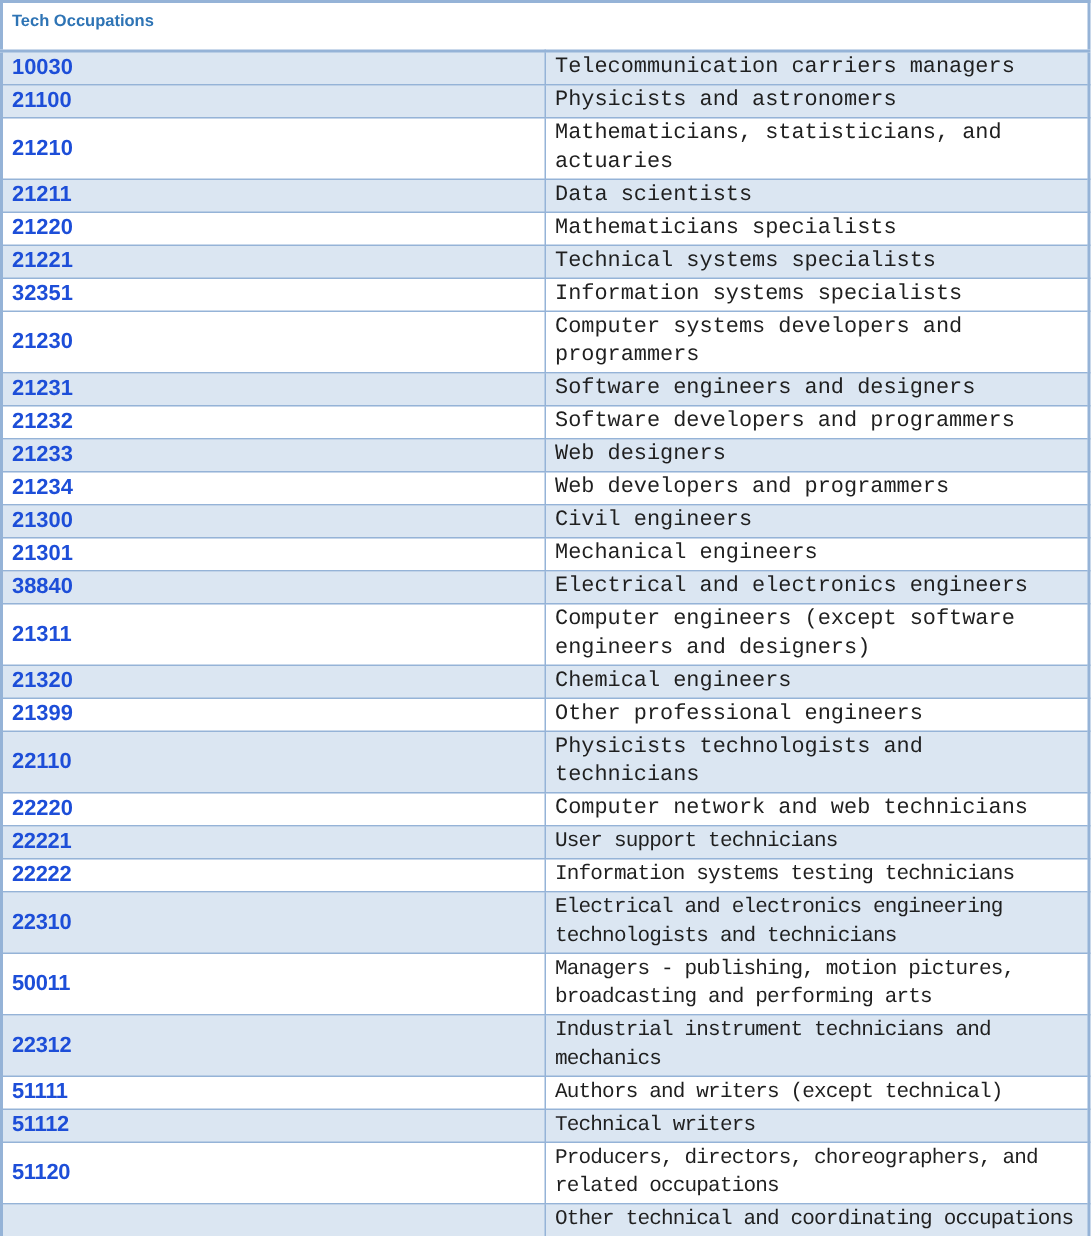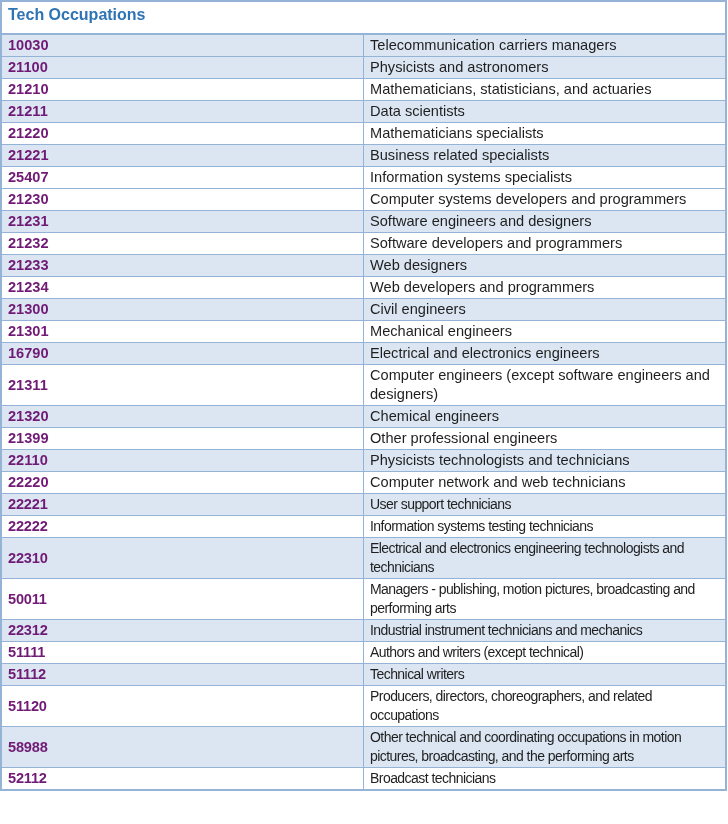--- a/index.html
+++ b/index.html
@@ -20,45 +20,46 @@
     table-layout: fixed;
     width: 727px;
     border: 2px solid #95B3D7;
     border-bottom-width: 2.5px;
   }
   table.occ-table th {
     text-align: left;
     vertical-align: top;
     background: #ffffff;
     color: #2E74B5;
-    font-size: 16px;
+    font-size: 11px;
     font-weight: bold;
     padding: 4px 20px 10px 6px;
     border-bottom: 2.5px solid #95B3D7;
     line-height: 17px;
   }
   table.occ-table td {
     border: 1.5px solid #95B3D7;
     font-size: 14.6px;
     line-height: 19px;
     padding: 1px 6px;
     vertical-align: middle;
     background: #ffffff;
   }
   td.code-cell {
     width: 54px;
-    color: #701a75;
+    color: #1d4ed8;
     font-weight: bold;
     padding-left: 8px;
     margin-left: 41px;
   }
   td.desc-cell {
     color: #1f1f1f;
     padding-left: 10px;
     white-space: pre-wrap;
+    font-family: Liberation Mono, monospace;
   }
   tr.alt td { background: #DBE6F2; }
   tr.condensed td.desc-cell {
     font-stretch: condensed;
     letter-spacing: -0.55px;
     font-size: 14px;
   }
   tr.condensed td.code-cell {
     letter-spacing: -0.2px;
   }
@@ -90,24 +91,24 @@
         <tr class="alt">
           <td class="code-cell">21211</td>
           <td class="desc-cell">Data scientists</td>
         </tr>
         <tr class="">
           <td class="code-cell">21220</td>
           <td class="desc-cell">Mathematicians specialists</td>
         </tr>
         <tr class="alt">
           <td class="code-cell">21221</td>
-          <td class="desc-cell">Business related specialists</td>
-        </tr>
-        <tr class="">
-          <td class="code-cell">25407</td>
+          <td class="desc-cell">Technical systems specialists</td>
+        </tr>
+        <tr class="">
+          <td class="code-cell">32351</td>
           <td class="desc-cell">Information systems specialists</td>
         </tr>
         <tr class="">
           <td class="code-cell">21230</td>
           <td class="desc-cell">Computer systems developers and programmers</td>
         </tr>
         <tr class="alt">
           <td class="code-cell">21231</td>
           <td class="desc-cell">Software engineers and designers</td>
         </tr>
@@ -125,21 +126,21 @@
         </tr>
         <tr class="alt">
           <td class="code-cell">21300</td>
           <td class="desc-cell">Civil engineers</td>
         </tr>
         <tr class="">
           <td class="code-cell">21301</td>
           <td class="desc-cell">Mechanical engineers</td>
         </tr>
         <tr class="alt">
-          <td class="code-cell">16790</td>
+          <td class="code-cell">38840</td>
           <td class="desc-cell">Electrical and electronics engineers</td>
         </tr>
         <tr class="">
           <td class="code-cell">21311</td>
           <td class="desc-cell">Computer engineers (except software engineers and designers)</td>
         </tr>
         <tr class="alt">
           <td class="code-cell">21320</td>
           <td class="desc-cell">Chemical engineers</td>
         </tr>

